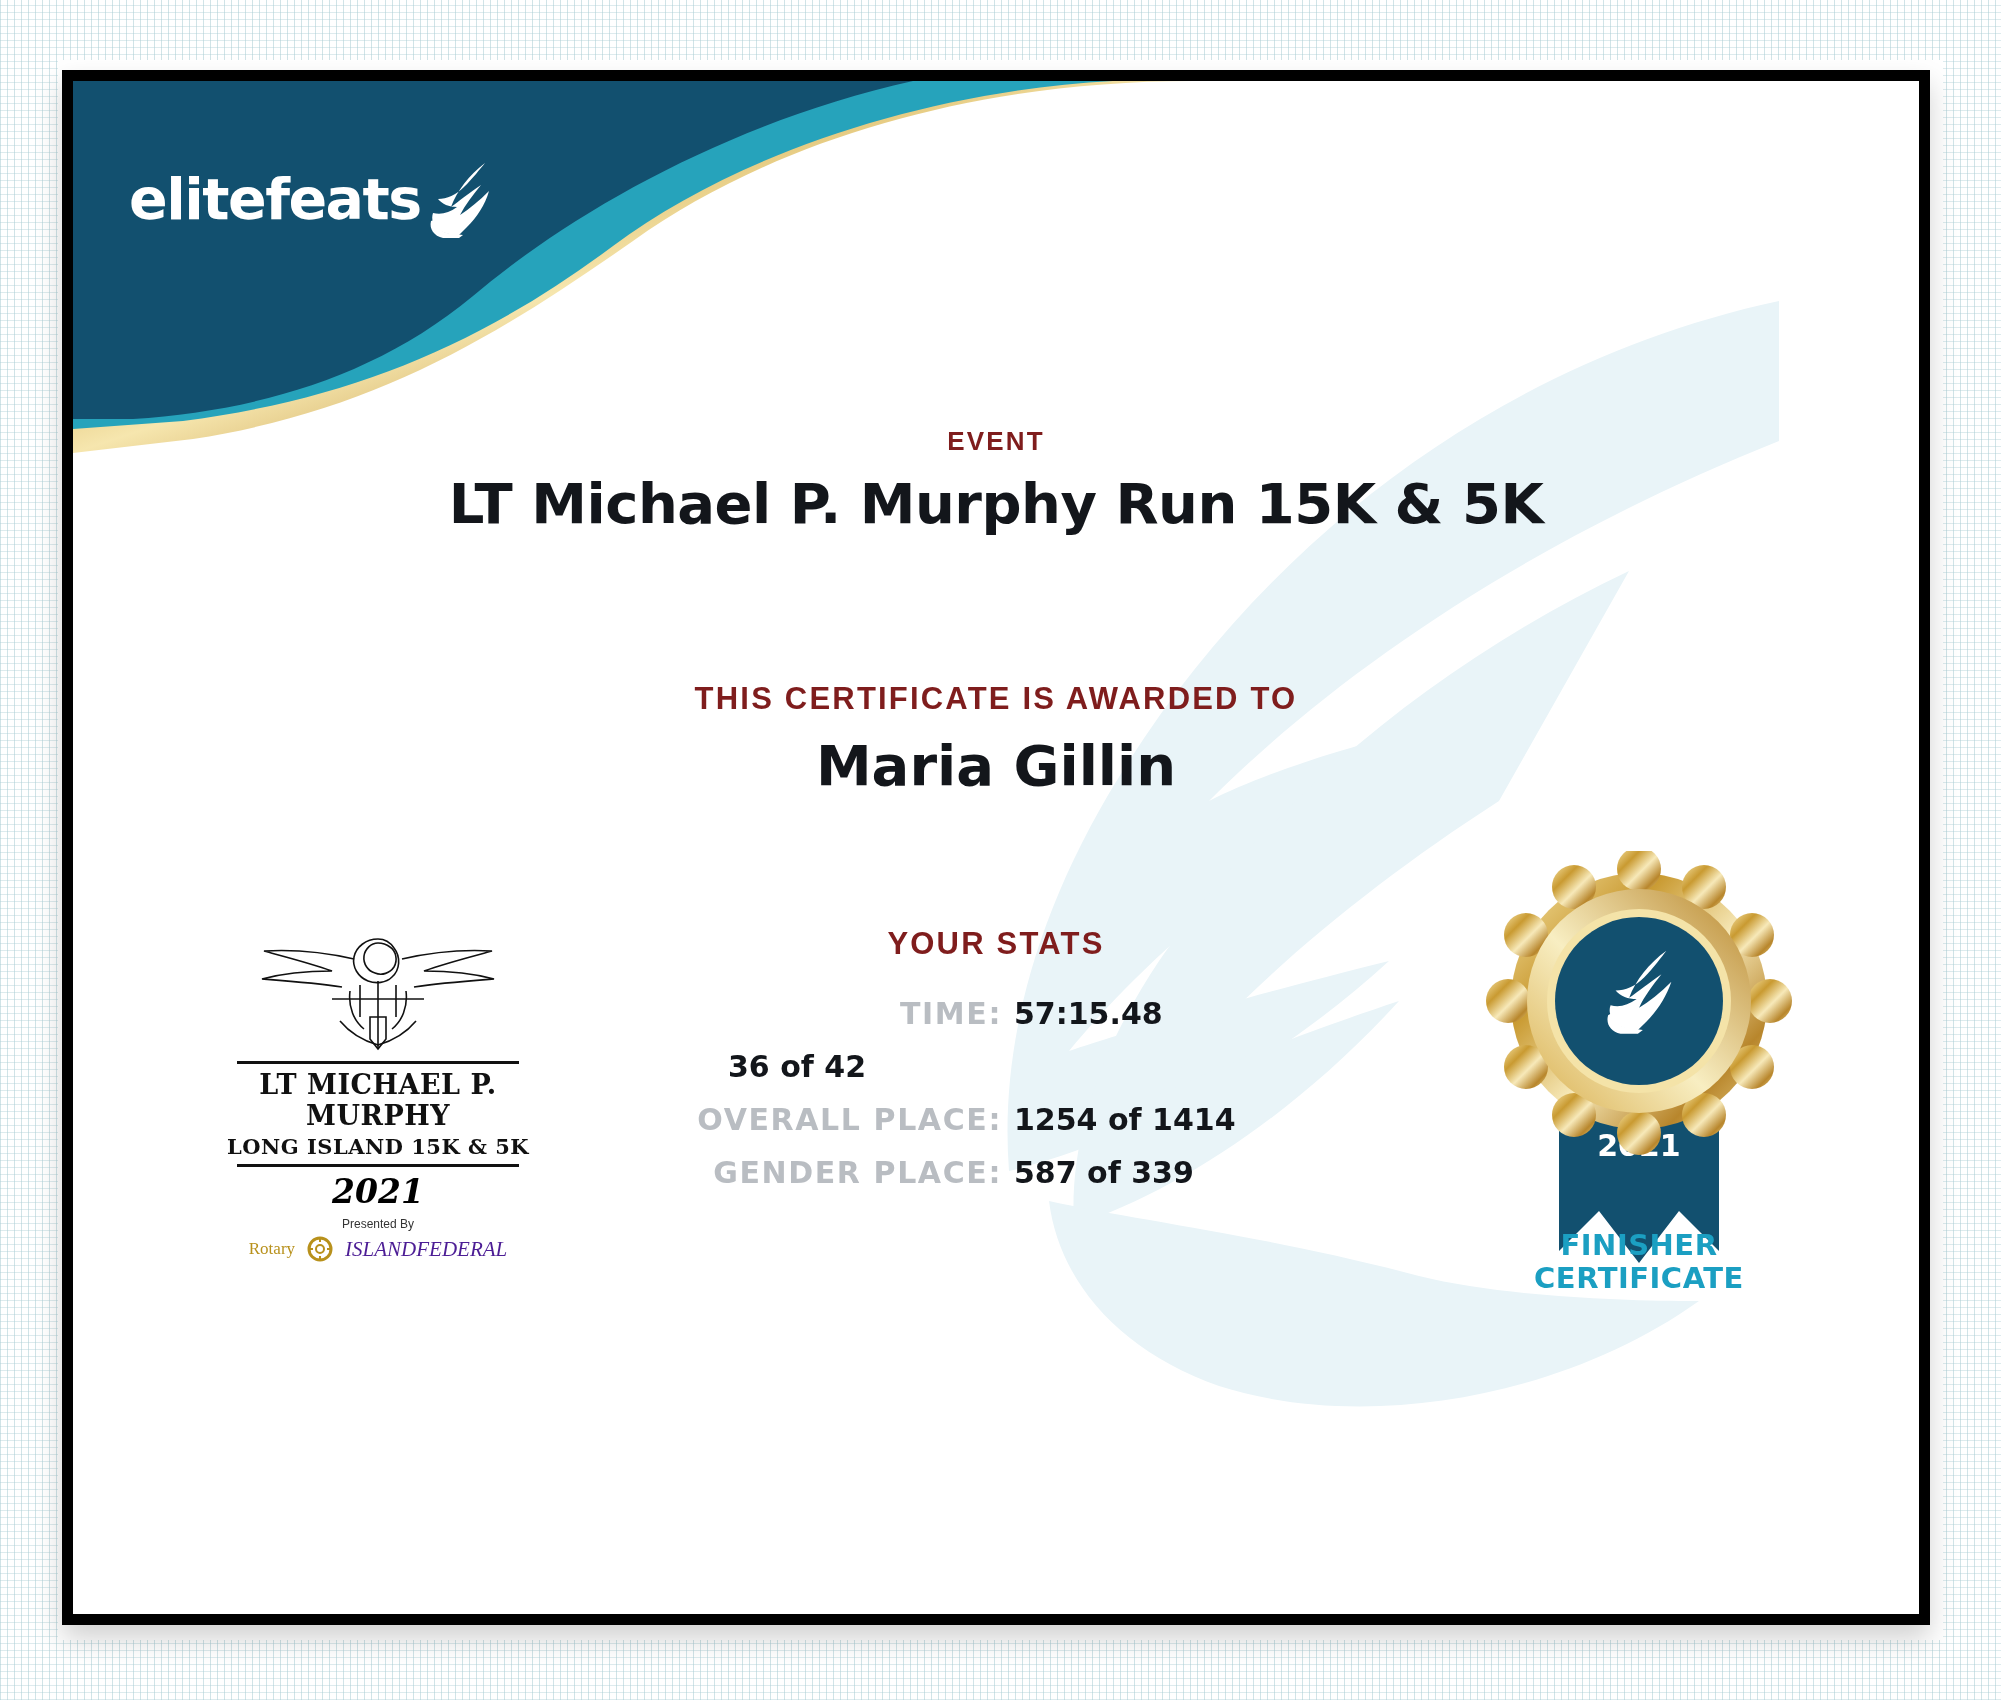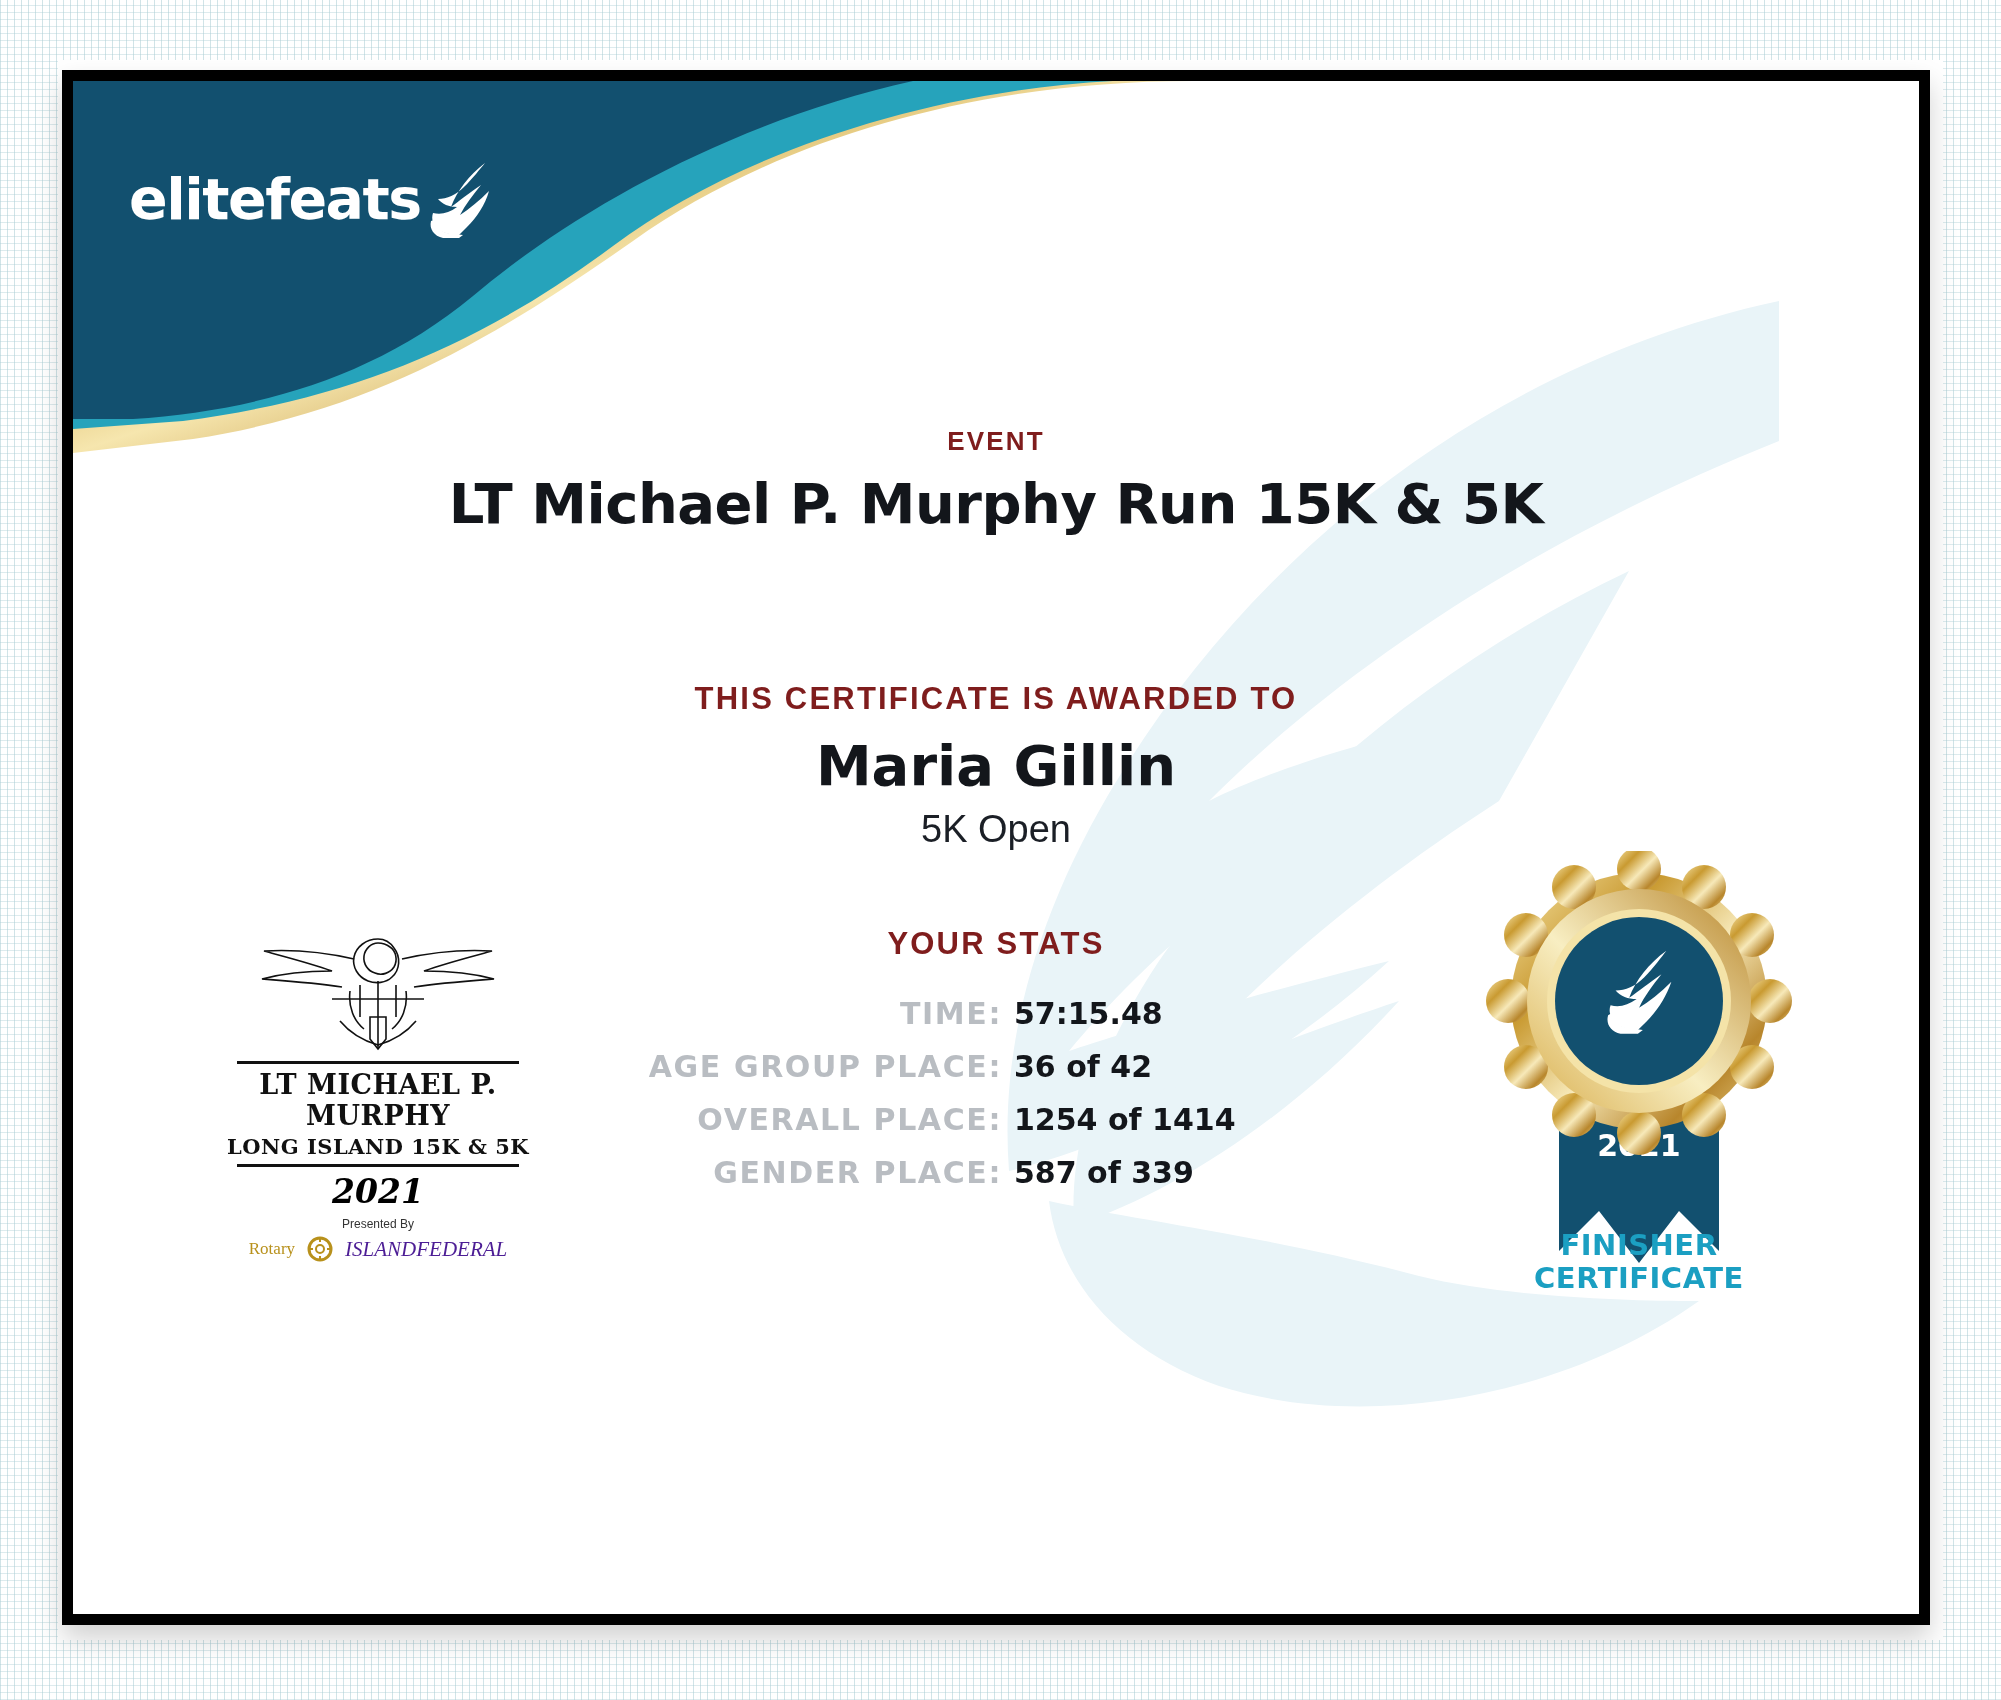--- a/index.html
+++ b/index.html
@@ -275,31 +275,29 @@
           </g>
         </svg>
       </div>
 
       <div class="content">
         <div class="label event-label">EVENT</div>
         <div class="event-name">LT Michael P. Murphy Run 15K &amp; 5K</div>
 
         <div class="label awarded-label">THIS CERTIFICATE IS AWARDED TO</div>
         <div class="recipient">Maria Gillin</div>
-        <div class="division">5K  Open</div>
 
         <div class="label stats-label">YOUR STATS</div>
 
         <div class="stats">
           <div class="stat-row">
             <div class="stat-key">TIME:</div>
             <div class="stat-val">57:15.48</div>
           </div>
           <div class="stat-row">
-            <div class="stat-key">AGE GROUP PLACE:</div>
             <div class="stat-val">36 of 42</div>
           </div>
           <div class="stat-row">
             <div class="stat-key">OVERALL PLACE:</div>
             <div class="stat-val">1254 of 1414</div>
           </div>
           <div class="stat-row">
             <div class="stat-key">GENDER PLACE:</div>
             <div class="stat-val">587 of 339</div>
           </div>

